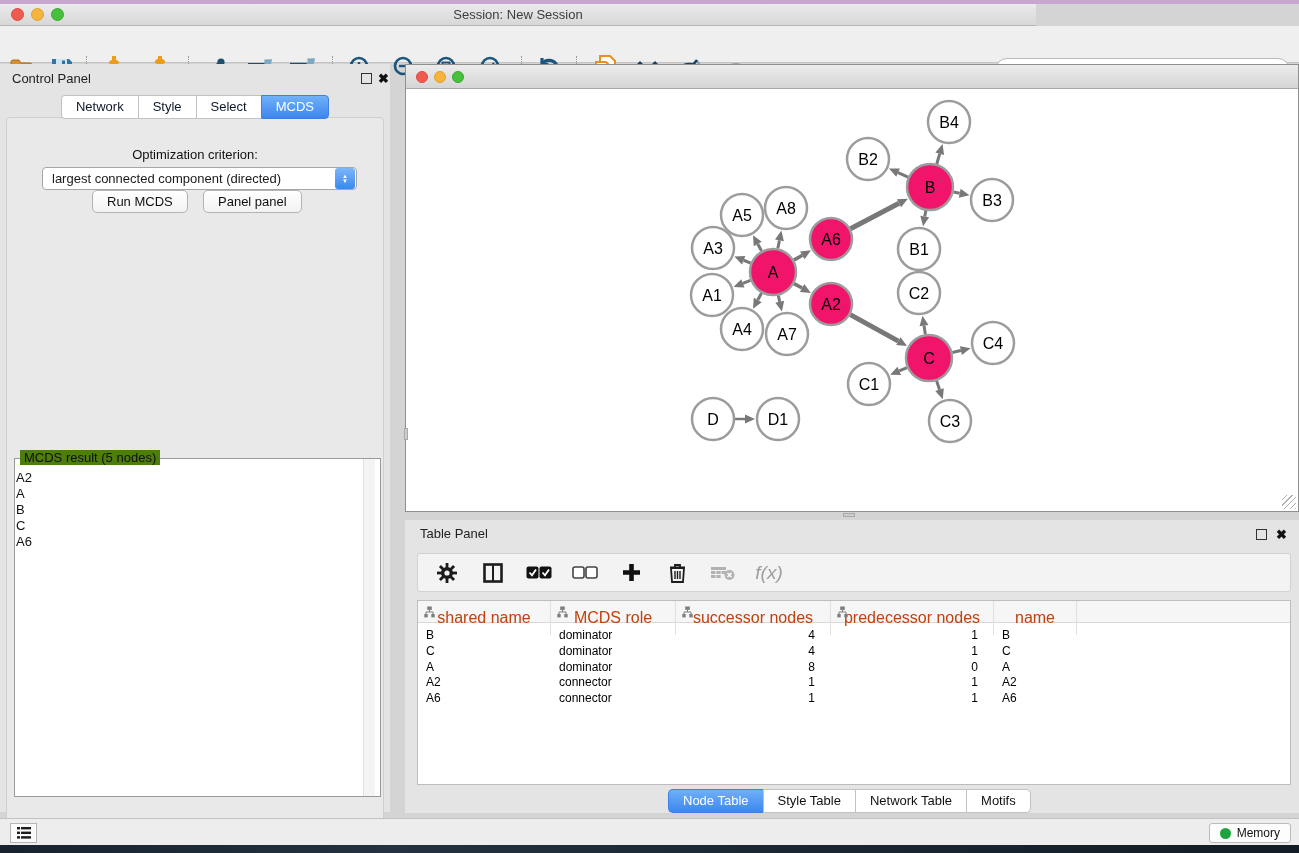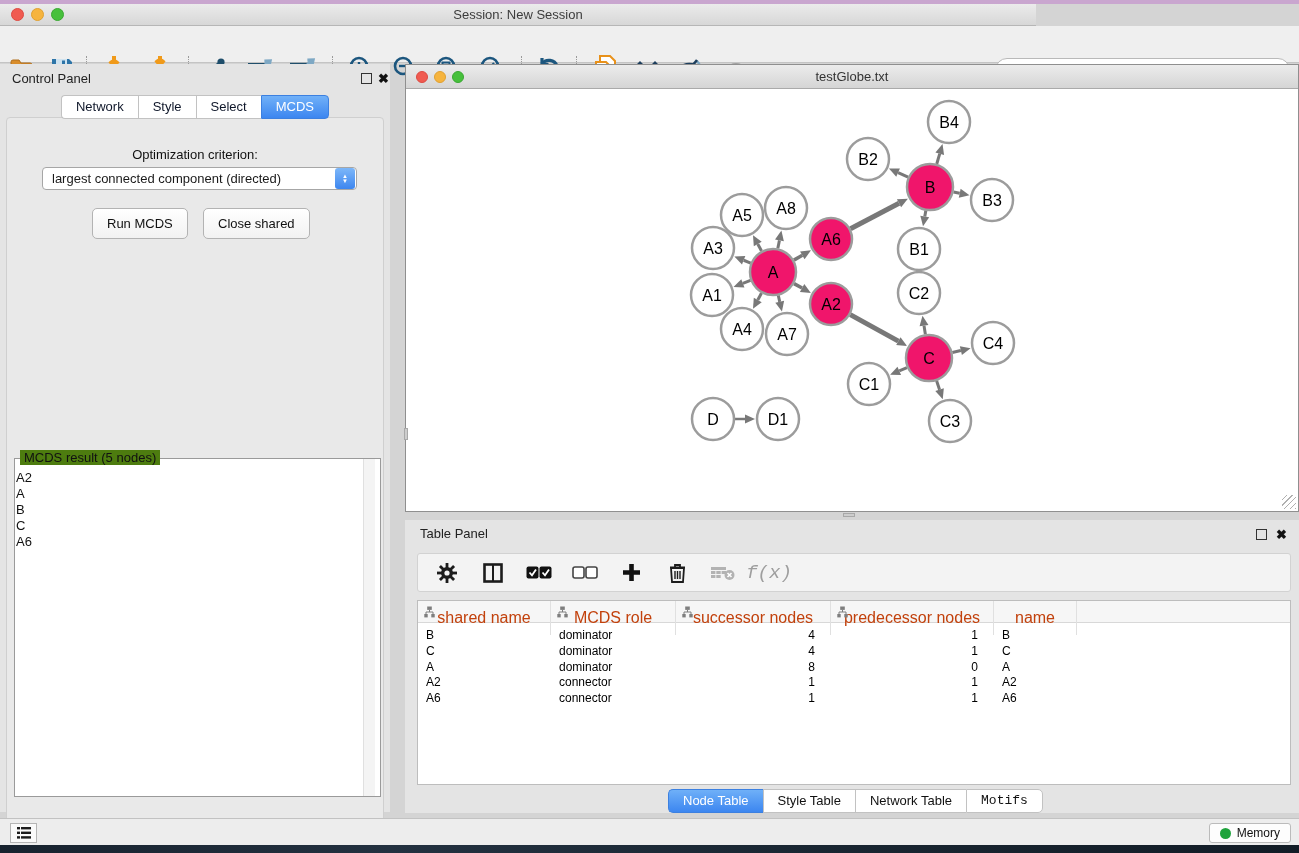--- a/index.html
+++ b/index.html
@@ -43,21 +43,21 @@
   .cp-tab:first-child { border-radius:4px 0 0 4px; }
   .cp-tab:last-child { border-radius:0 4px 4px 0; border-right:1px solid #c2c2c2; }
   .cp-tab.active { background:linear-gradient(#71b1f8,#3c86f0); color:#fff; border-color:#3c80e0; }
   #opt-label { position:absolute; left:0; top:83px; width:390px; text-align:center; color:#111; }
   #opt-select { position:absolute; left:42px; top:103px; width:315px; height:23px; background:#fff;
     border:1px solid #a6a6a6; border-radius:4px; display:flex; align-items:center; }
   #opt-select .val { flex:1; padding-left:9px; font-size:13px; }
   #opt-stepper { width:20px; height:21px; border-radius:3px; margin-right:1px;
     background:linear-gradient(#7db7f9,#3d86ef); display:flex; flex-direction:column;
     align-items:center; justify-content:center; color:#fff; font-size:6px; line-height:5px; }
-  .cp-btn { position:absolute; top:144px; height:31px; background:linear-gradient(#ffffff,#f2f2f2);
+  .cp-btn { position:absolute; top:126px; height:23px; background:linear-gradient(#ffffff,#f2f2f2);
     border:1px solid #b3b3b3; border-radius:5px; font-size:13px; padding:0 14px;
     display:flex; align-items:center; color:#111; }
   #result-box { position:absolute; left:14px; top:394px; width:367px; height:339px;
     background:#fff; border:1px solid #9a9a9a; }
   #result-title { position:absolute; left:20px; top:386px; background:#4d7c0f; padding:0 4px; font-size:13px; color:#111; }
   #result-list { position:absolute; left:16px; top:406px; width:340px; font-size:13px; line-height:16px; color:#111; }
   #result-scroll { position:absolute; right:15px; top:395px; width:12px; height:337px; background:#f4f4f4; border-left:1px solid #e0e0e0; }
 
   
   #net-window { left:405px; top:64px; width:894px; height:448px; background:#fff;
@@ -73,34 +73,34 @@
   .splitter-knob { position:absolute; background:#cdcdcd; border:1px solid #a8a8a8; }
 
   
   #table-panel { left:405px; top:520px; width:894px; height:293px; background:#e4e4e4; }
   #tp-header { position:absolute; left:0; top:0; width:100%; height:26px; display:flex; align-items:center; }
   #tp-title { margin-left:15px; color:#222; }
   #tp-toolbar { position:absolute; left:12px; top:33px; width:874px; height:39px;
     background:#f3f3f3; border:1px solid #d2d2d2; border-radius:3px;
     display:flex; align-items:center; gap:20px; padding-left:16px; }
   .tp-icon { display:flex; align-items:center; justify-content:center; width:26px; height:26px; }
-  .fx { font-family:Liberation Mono, monospace; font-style:italic; font-size:19px; color:#9e9e9e; }
+  .fx { font-family:Liberation Sans, sans-serif; font-style:italic; font-size:19px; color:#9e9e9e; }
   #node-table { position:absolute; left:12px; top:80px; width:874px; height:185px; background:#fff;
     border:1px solid #bdbdbd; overflow:hidden; }
   #tbl-header { position:absolute; left:0; top:0; height:22px; width:100%; background:#f6f6f6;
     border-bottom:1px solid #d8d8d8; }
   .th-cell { position:absolute; top:0; height:34px; display:flex; align-items:center; justify-content:center;
     font-size:16px; color:#c2410c; border-right:1px solid #e0e0e0; }
   .th-cell .tree-ic { position:absolute; left:6px; top:5px; }
   .td-cell { position:absolute; height:16px; font-size:12px; color:#000; line-height:16px; white-space:nowrap; }
   
   #tbl-tabs { position:absolute; left:263px; top:269px; display:flex; }
   .tbl-tab { padding:3px 14px 4px; background:#fff; border:1px solid #c2c2c2; border-right:none; font-size:13px; color:#111; }
   .tbl-tab:first-child { border-radius:5px 0 0 5px; }
-  .tbl-tab:last-child { border-radius:0 5px 5px 0; border-right:1px solid #c2c2c2;font-family:Liberation Mono, monospace; }
+  .tbl-tab:last-child { border-radius:0 5px 5px 0; border-right:1px solid #c2c2c2; }
   .tbl-tab.active { background:linear-gradient(#6fb0f8,#3c86f0); color:#fff; border-color:#3c80e0; }
 
   
   #status-bar { left:0; top:818px; width:1299px; height:27px; background:#ededed; border-top:1px solid #c2c2c2; }
   #tasks-button { position:absolute; left:10px; top:4px; width:27px; height:20px; background:#fafafa;
     border:1px solid #b5b5b5; display:flex; align-items:center; justify-content:center; }
   #memory-button { position:absolute; right:8px; top:4px; height:20px; background:#fdfdfd;
     border:1px solid #bbb; border-radius:3px; display:flex; align-items:center; gap:6px; padding:0 10px; font-size:12px; color:#111; }
   #memory-dot { width:11px; height:11px; border-radius:50%; background:#1ea33c; }
   #desktop-bottom { left:0; top:845px; width:1299px; height:8px;
@@ -286,41 +286,40 @@
     </div>
   <div id="opt-select">
     <span class="val">largest connected component (directed)</span>
     <span id="opt-stepper">
         <span>▲</span>
         <span>▼</span>
       </span>
   </div>
   <div id="opt-label">Optimization criterion:</div>
   <div class="cp-btn" style="left:92px">Run MCDS</div>
-  <div class="cp-btn" style="left:203px">Close shared</div>
+  <div class="cp-btn" style="left:203px">Panel panel</div>
   <div id="result-box"></div>
   <div id="result-scroll"></div>
   <div id="result-title">MCDS result (5 nodes)</div>
   <div id="result-list">
       <div>A2</div>
       <div>A</div>
       <div>B</div>
       <div>C</div>
       <div>A6</div>
     </div>
 </div>
 
 <div id="net-window" class="abs">
   <div id="net-titlebar">
     <span style="margin-left:10px; display:flex; gap:6px;">
       <span class="tl sm red"></span>
       <span class="tl sm yel"></span>
       <span class="tl sm grn"></span>
     </span>
-    <span id="net-title">testGlobe.txt</span>
   </div>
   <div id="net-canvas">
     <svg id="graph-svg" width="890" height="421">
         <line x1="343.543265126549" y1="190.46729347687497" x2="335.87801045099513" y2="193.3574714692969" stroke="#787878" stroke-width="3"></line>
         <polygon points="326.5210375870572,196.88551041799482 334.29039292408106,189.14683368052485 337.4656279779092,197.56810925806897" fill="#787878"></polygon>
         <line x1="343.7165594187538" y1="173.08662376750152" x2="336.63973079921357" y2="170.25589231968544" stroke="#787878" stroke-width="3"></line>
         <polygon points="327.354963890361,166.5419855561444 338.31098884280703,166.07774721070177 334.9684727556201,174.43403742866911" fill="#787878"></polygon>
         <line x1="354.5334732741604" y1="203.08361365718898" x2="350.7664742480295" y2="210.01003122136515" stroke="#787878" stroke-width="3"></line>
         <polygon points="345.98875477892966,218.7948702451939 346.8132966873066,207.8600574602702 354.7196518087524,212.1600049824601" fill="#787878"></polygon>
         <line x1="354.5334732741604" y1="160.91638634281102" x2="350.7664742480295" y2="153.98996877863485" stroke="#787878" stroke-width="3"></line>

